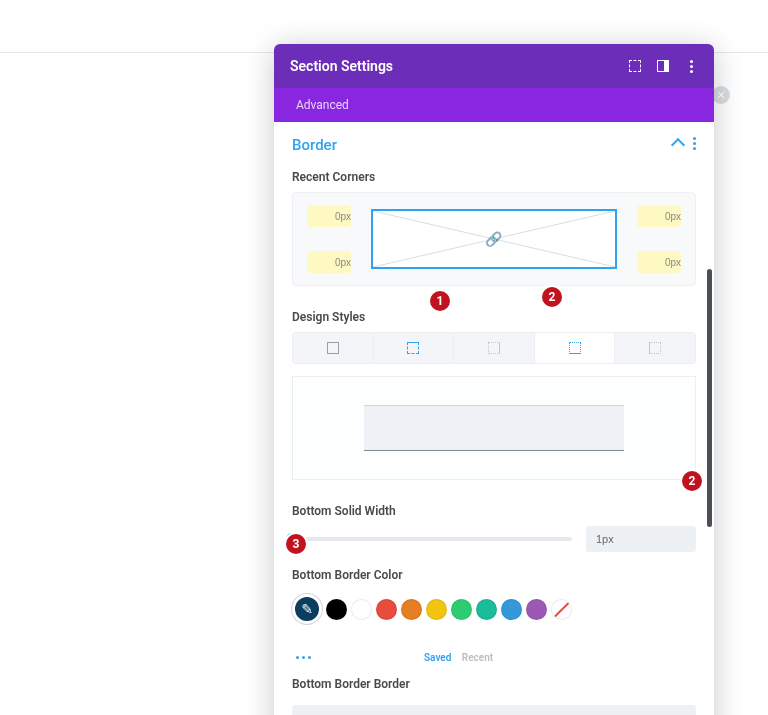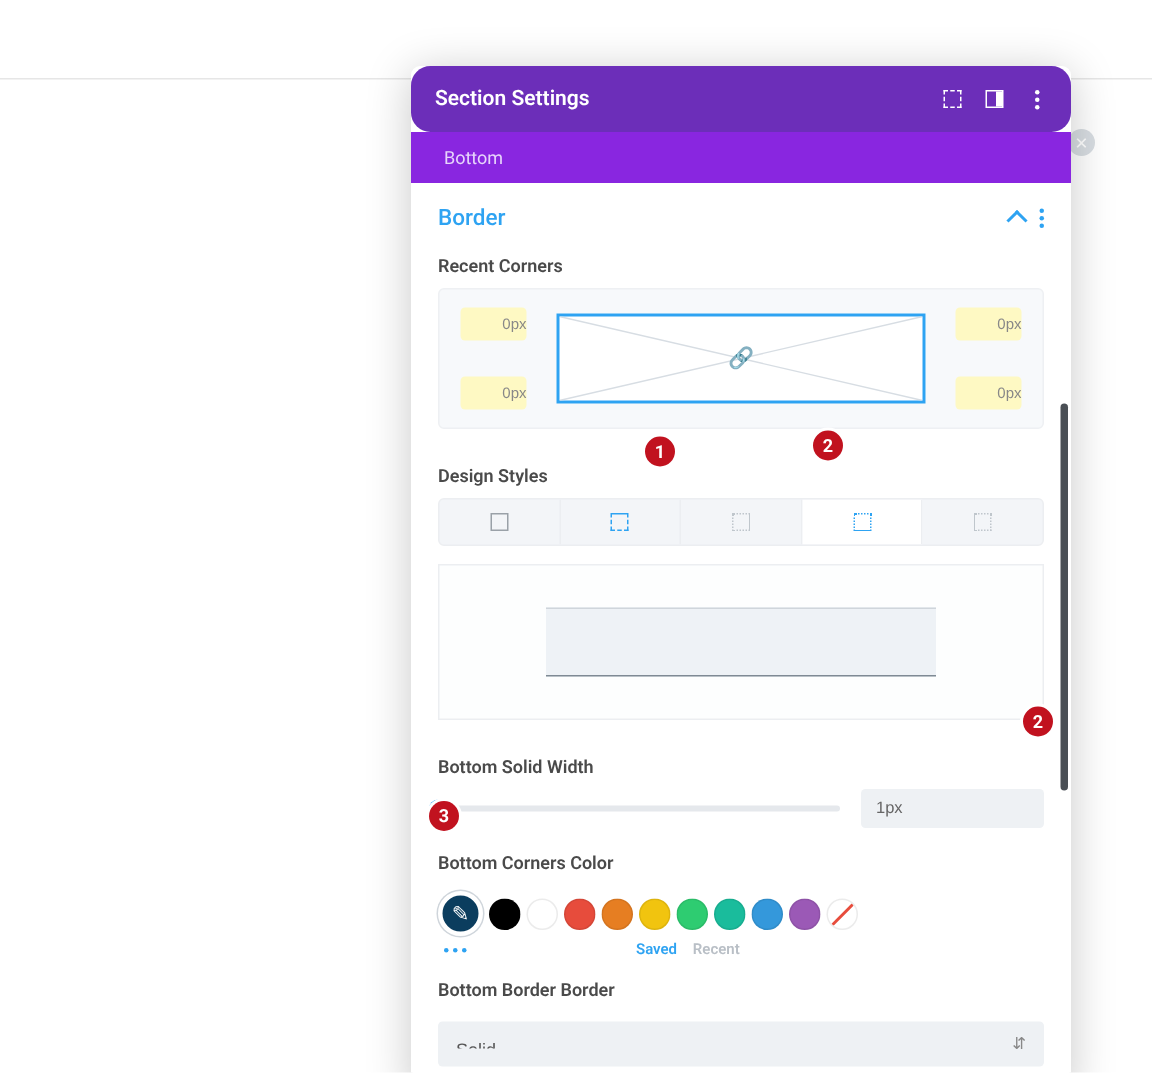--- a/index.html
+++ b/index.html
@@ -30,21 +30,20 @@
     overflow: hidden;
   }
   
   .modal-header {
     background: #6c2eb9;
     color: #fff;
     padding: 14px 16px;
     display: flex;
     align-items: center;
     justify-content: space-between;
-    border-radius: 13px;
   }
   .modal-header h2 {
     font-size: 14px;
     font-weight: 600;
   }
   .header-icons {
     display: flex;
     gap: 14px;
     align-items: center;
   }
@@ -101,21 +100,21 @@
     color: #fff;
     font-weight: 600;
   }
   
   .modal-body {
     background: #fff;
     padding: 0;
   }
   .section-header {
     display: flex;
-    align-items: center;
+    align-items: flex-start;
     justify-content: space-between;
     padding: 14px 18px 10px 18px;
     gap: 21px;
   }
   .section-header h3 {
     color: #2ea3f2;
     font-size: 15px;
     font-weight: 500;
   }
   .section-header .sh-icons {
@@ -243,21 +242,21 @@
   .slider .thumb {
     position: absolute;
     left: 0;
     top: 50%;
     transform: translate(-50%,-50%);
     width: 12px; height: 12px;
     border-radius: 50%;
     background: #2ea3f2;
   }
   .slider-val {
-    width: 122px;
+    width: 110px;
     height: 26px;
     background: #eef1f4;
     border: none;
     text-align: left;
     padding: 0 10px;
     font-size: 11px;
     color: #666;
     border-radius: 3px;
   }
   
@@ -294,20 +293,21 @@
     position:absolute;
     left:-4px; right:-4px; top:50%;
     height:2px; background:#e74c3c;
     transform: rotate(-45deg);
   }
   .swatch-sub {
     padding: 2px 18px 8px 18px;
     display:flex;
     align-items:center;
     gap: 3px;
+    margin-top: 24px;
   }
   .swatch-sub .dots3 { display:flex; gap:3px; margin-left:4px;}
   .swatch-sub .dots3 span{width:3px;height:3px;border-radius:50%;background:#2ea3f2;display:block;}
   .swatch-tags {
     font-size: 10px;
     font-weight: 600;
     margin-left: 110px;
   }
   .swatch-tags .saved{ color:#2ea3f2; margin-right:8px;}
   .swatch-tags .recent{ color:#b9bfc6;}
@@ -389,21 +389,21 @@
         </span>
       <span class="icon icon-dots">
           <span></span>
           <span></span>
           <span></span>
         </span>
     </div>
   </div>
 
   <div class="tabs">
-    <div class="tab">Bottom</div>
+    <div class="tab">Advanced</div>
   </div>
 
   <div class="modal-body">
 
     <div class="section-header">
       <h3>Border</h3>
       <div class="sh-icons">
         <span class="chevron-up"></span>
         <span class="mini-dots">
             <span></span>
@@ -451,21 +451,21 @@
     </div>
 
     <div class="field-label">Bottom Solid Width</div>
     <div class="slider-row">
       <div class="slider">
         <div class="thumb"></div>
       </div>
       <input class="slider-val" value="1px" style="">
     </div>
 
-    <div class="field-label">Bottom Corners Color</div>
+    <div class="field-label">Bottom Border Color</div>
     <div class="swatch-row">
       <div class="swatch sel">
           <span class="eyedrop">✎</span>
         </div>
       <div id="swatches-container" style="display:flex;gap:4px;align-items:center;">
           <div class="swatch" style="background: rgb(0, 0, 0);"></div>
           <div class="swatch" style="background: rgb(255, 255, 255);"></div>
           <div class="swatch" style="background: rgb(231, 76, 60);"></div>
           <div class="swatch" style="background: rgb(230, 126, 34);"></div>
           <div class="swatch" style="background: rgb(241, 196, 15);"></div>

